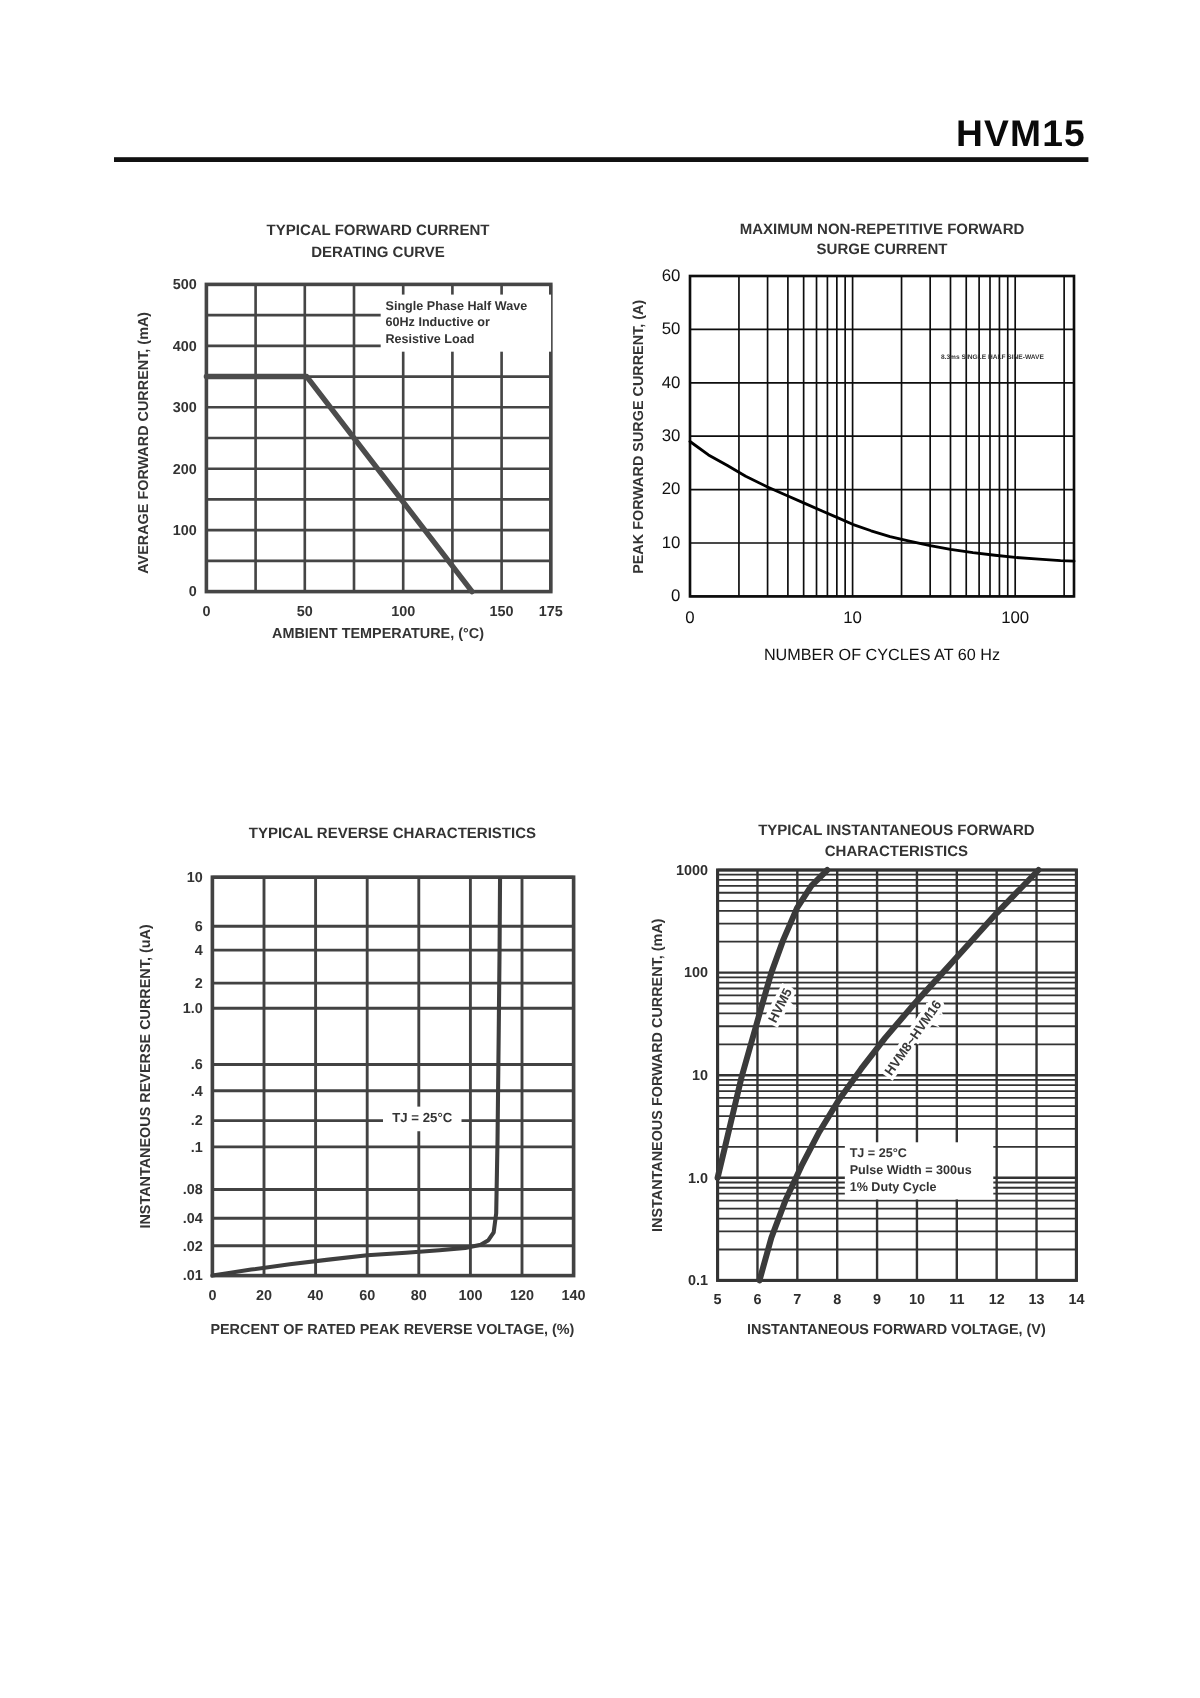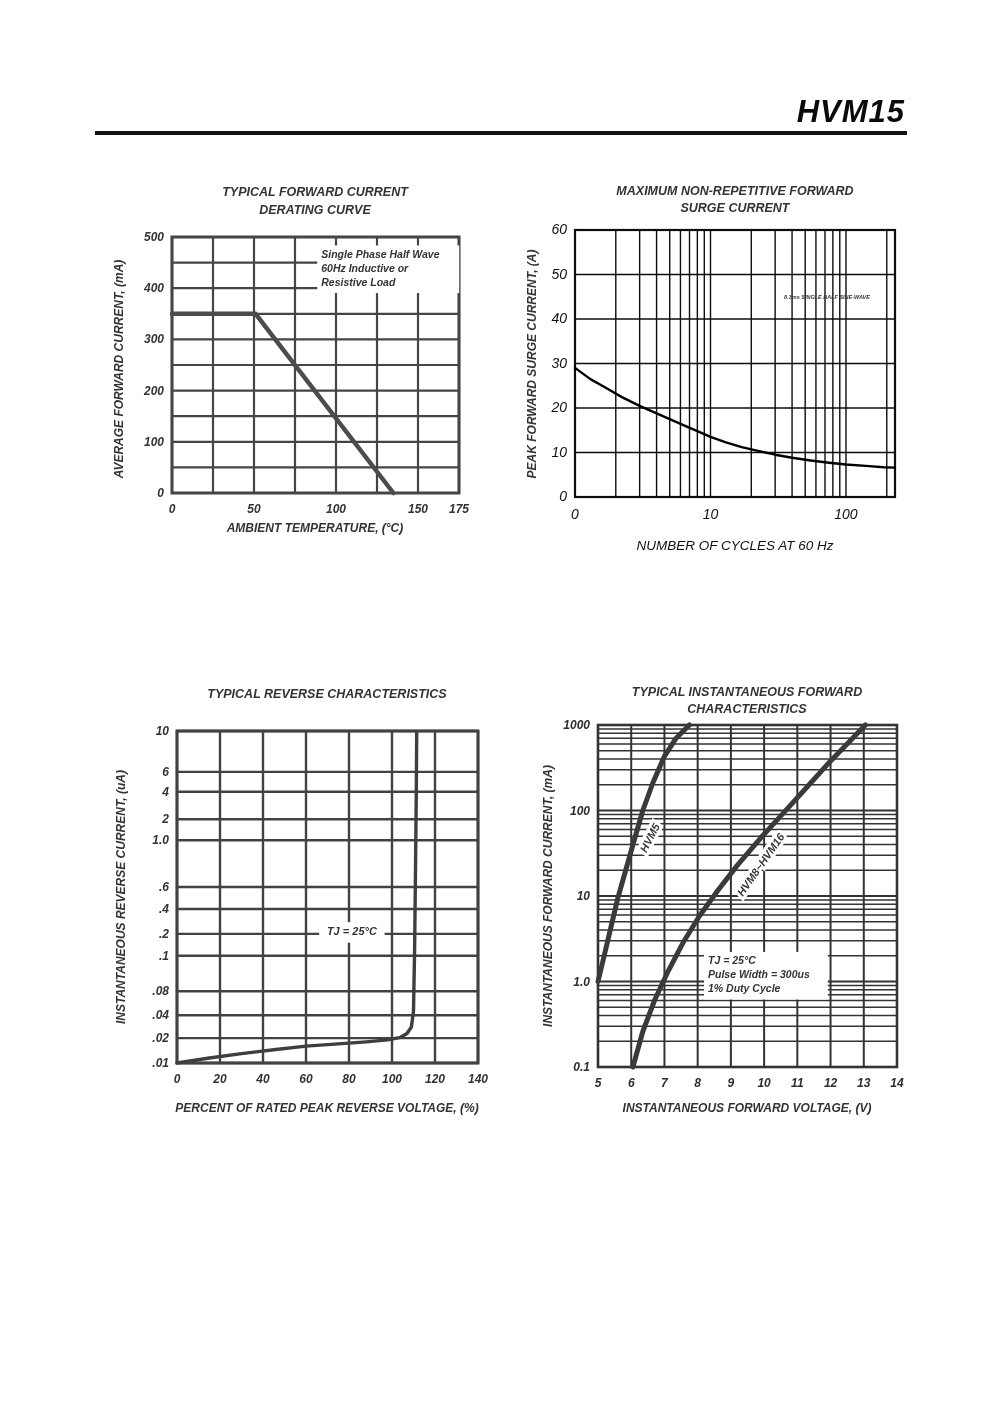--- a/index.html
+++ b/index.html
@@ -1,17 +1,17 @@
 <!DOCTYPE html>
 <html><head>
 <meta charset="utf-8">
 <style>
   html,body{margin:0;padding:0;background:#e8e8e8;}
   #page{position:relative;width:1000px;height:1415px;background:#ffffff;margin:0 auto;
-        font-family:"Liberation Sans", sans-serif;overflow:hidden;font-style:italic;}
+        font-family:"Liberation Sans", sans-serif;overflow:hidden;}
   #doc-title{position:absolute;top:94px;right:95px;font-size:31px;font-weight:bold;
              color:#0a0a0a;letter-spacing:1px;}
   #title-rule{position:absolute;top:131px;left:95px;width:812px;height:4px;background:#111;}
   svg.chart{position:absolute;overflow:visible;}
   svg.chart text{fill:#333;font-family:"Liberation Sans", sans-serif;}
   text.title{font-size:12.5px;font-weight:bold;text-anchor:middle;}
   text.axlabel{font-size:12px;font-weight:bold;text-anchor:middle;}
   text.axlabel.light{font-weight:normal;font-size:13.5px;fill:#111;}
 </style>
 </head>

